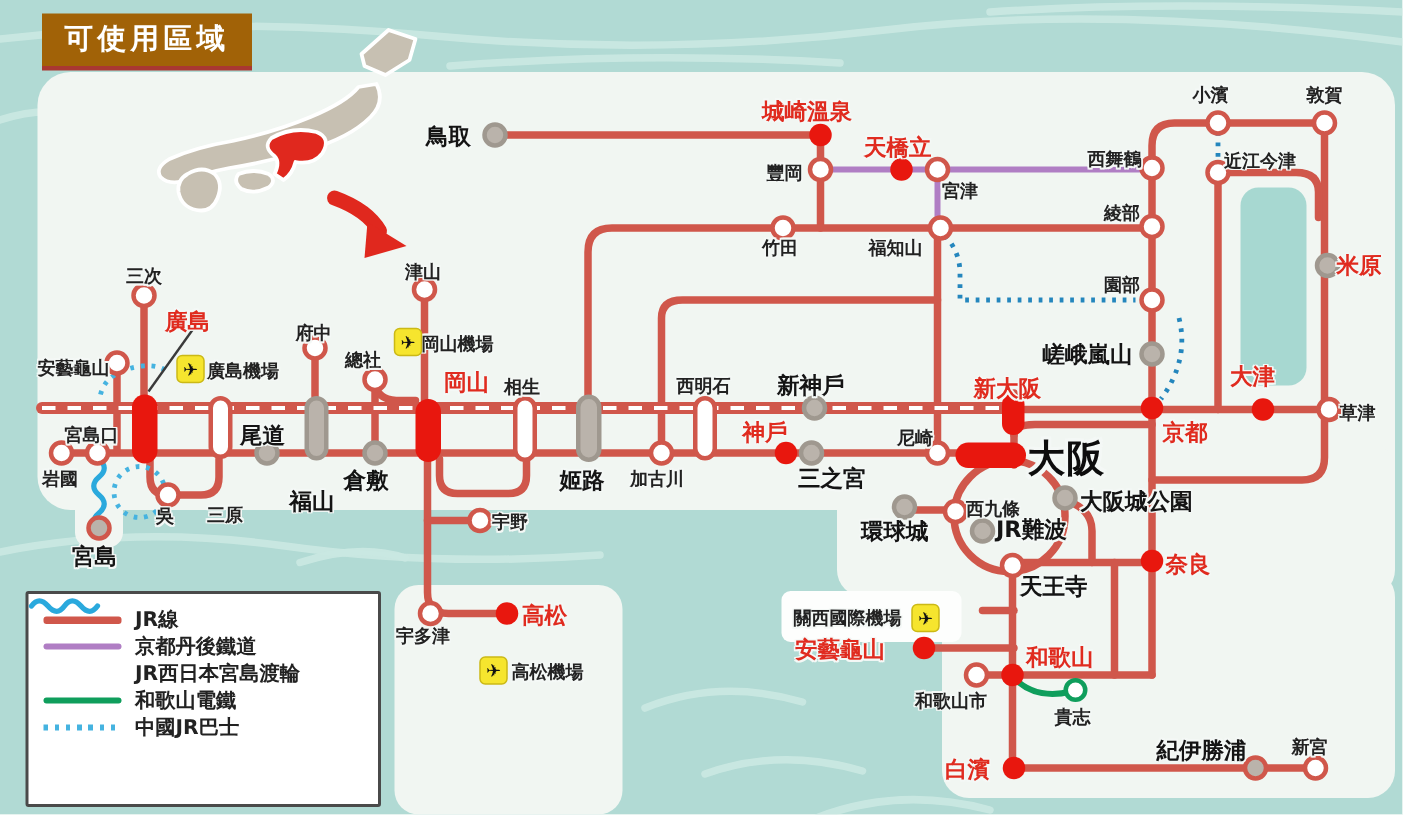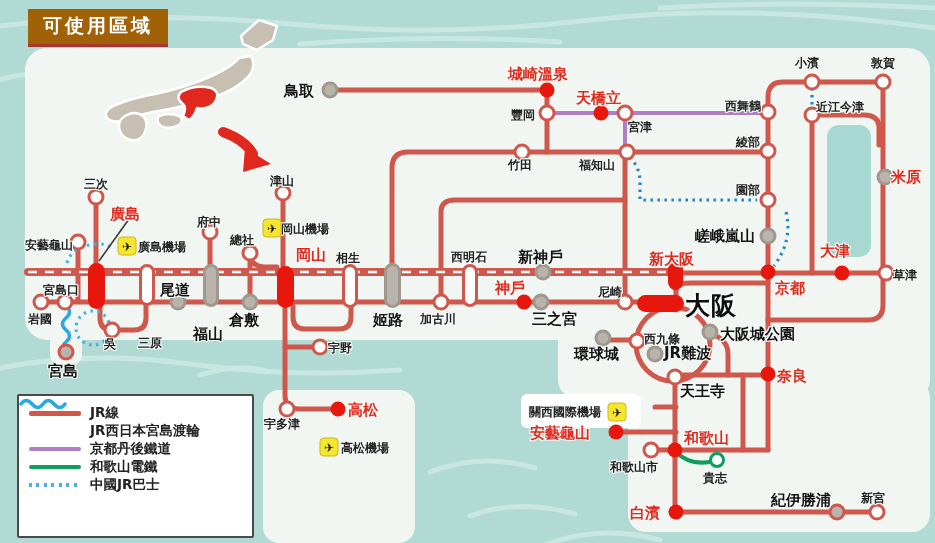--- a/index.html
+++ b/index.html
@@ -273,31 +273,31 @@
 
   <div id="legend">
       <div class="leg-row">
         <div class="leg-sample">
           <div class="sw sw-jr"></div>
         </div>
         <span class="leg-label">JR線</span>
       </div>
       <div class="leg-row">
         <div class="leg-sample">
+          <div class="sw sw-tango"></div>
+        </div>
+        <span class="leg-label">京都丹後鐵道</span>
+      </div>
+      <div class="leg-row">
+        <div class="leg-sample">
           <svg width="52" height="14">
             <path d="M2,8 q5,-7 11,0 t11,0 t11,0 t11,0" stroke="#2aa9dd" stroke-width="3.5" fill="none" stroke-linecap="round"></path>
           </svg>
         </div>
         <span class="leg-label">JR西日本宮島渡輪</span>
-      </div>
-      <div class="leg-row">
-        <div class="leg-sample">
-          <div class="sw sw-tango"></div>
-        </div>
-        <span class="leg-label">京都丹後鐵道</span>
       </div>
       <div class="leg-row">
         <div class="leg-sample">
           <div class="sw sw-wakayama"></div>
         </div>
         <span class="leg-label">和歌山電鐵</span>
       </div>
       <div class="leg-row">
         <div class="leg-sample">
           <div class="sw sw-bus-chugoku"></div>

